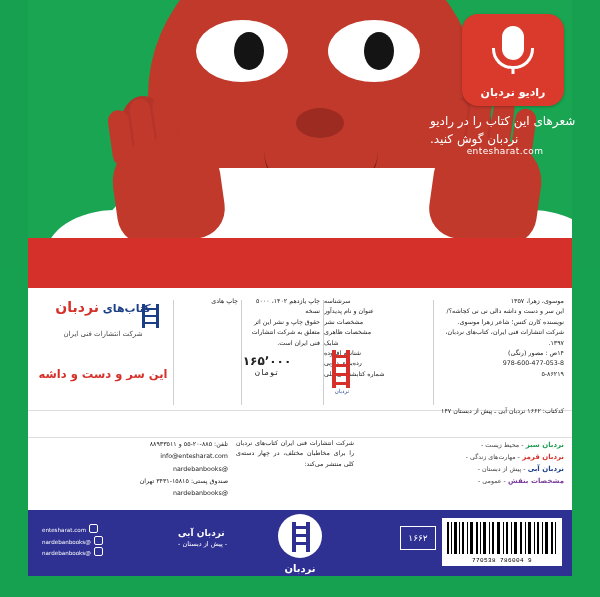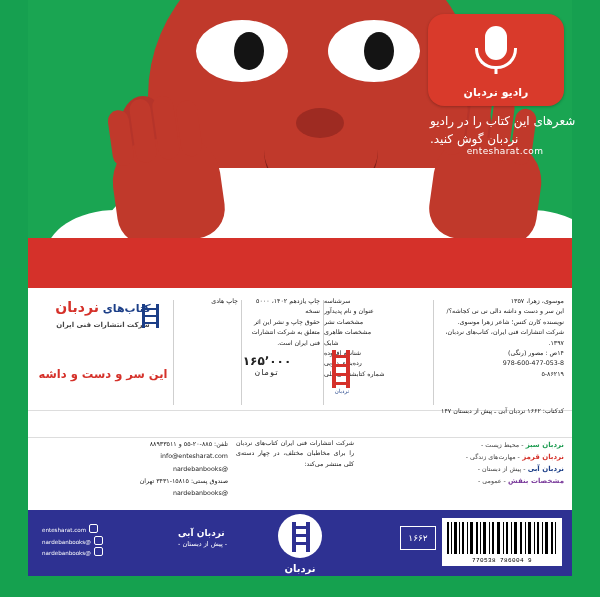--- a/index.html
+++ b/index.html
@@ -42,21 +42,20 @@
   .hand.l{left:86px;transform:rotate(-8deg);}
   .hand.r{left:404px;transform:rotate(8deg);}
   .finger{position:absolute;width:21px;height:56px;background:#c0392b;border-radius:12px;top:-34px;}
   .f1{left:4px;} .f2{left:27px;height:64px;top:-42px;} .f3{left:50px;height:64px;top:-42px;} .f4{left:73px;}
 
   
   .radio-badge{
     position:absolute;right:36px;top:14px;width:102px;height:92px;
     background:#d93a2b;border-radius:16px;color:#fff;text-align:center;
     box-shadow:0 1px 3px rgba(0,0,0,.25);
-    padding-left:34px;
   }
   .mic{position:absolute;left:50%;top:12px;transform:translateX(-50%);width:22px;height:34px;background:#fff;border-radius:11px;}
   .mic-arc{position:absolute;left:50%;top:34px;transform:translateX(-50%);width:36px;height:18px;border:3px solid #fff;border-top:none;border-radius:0 0 20px 20px;}
   .mic-stem{position:absolute;left:50%;top:52px;transform:translateX(-50%);width:3px;height:8px;background:#fff;}
   .radio-label{position:absolute;left:0;right:0;bottom:7px;font-size:11px;font-weight:bold;}
 
   .radio-note{position:absolute;right:20px;top:112px;width:150px;color:#fff;font-size:12px;line-height:1.5;text-align:left;}
   .radio-site{position:absolute;right:20px;top:146px;width:150px;color:#fff;font-size:9px;text-align:center;letter-spacing:.4px;}
 
   
@@ -71,21 +70,21 @@
   .c1{right:8px;width:128px;}
   .c2{right:142px;width:106px;}
   .c3{right:252px;width:78px;}
   .c4{right:334px;width:64px;}
 
   .divider{position:absolute;top:12px;width:1px;height:105px;background:#cfcfcf;}
 
   .publisher{position:absolute;right:404px;top:10px;width:130px;text-align:center;}
   .pub-title{font-size:11px;font-weight:bold;color:#1b3e87;line-height:1.35;}
   .pub-title .big{color:#d5312a;font-size:14px;}
-  .pub-sub{font-size:7px;color:#444;margin-top:4px;line-height:1.4;font-weight:bold;}
+  .pub-sub{font-size:7px;color:#444;margin-top:13px;line-height:1.4;}
   .ladder-logo{position:absolute;right:4px;top:6px;width:26px;height:26px;}
   .ladder-logo div{position:absolute;background:#1b3e87;}
 
   .booktitle{position:absolute;right:404px;top:78px;width:130px;text-align:center;font-size:11.5px;font-weight:bold;color:#d5312a;line-height:1.5;}
   .booktitle .sub{display:block;font-size:8.5px;color:#1b3e87;font-weight:normal;margin-top:3px;}
 
   .price-badge{position:absolute;right:268px;top:66px;width:74px;height:46px;text-align:center;}
   .price-num{font-size:12px;font-weight:bold;color:#222;}
   .price-cur{font-size:8px;color:#222;font-family:Liberation Mono, monospace;}
 

